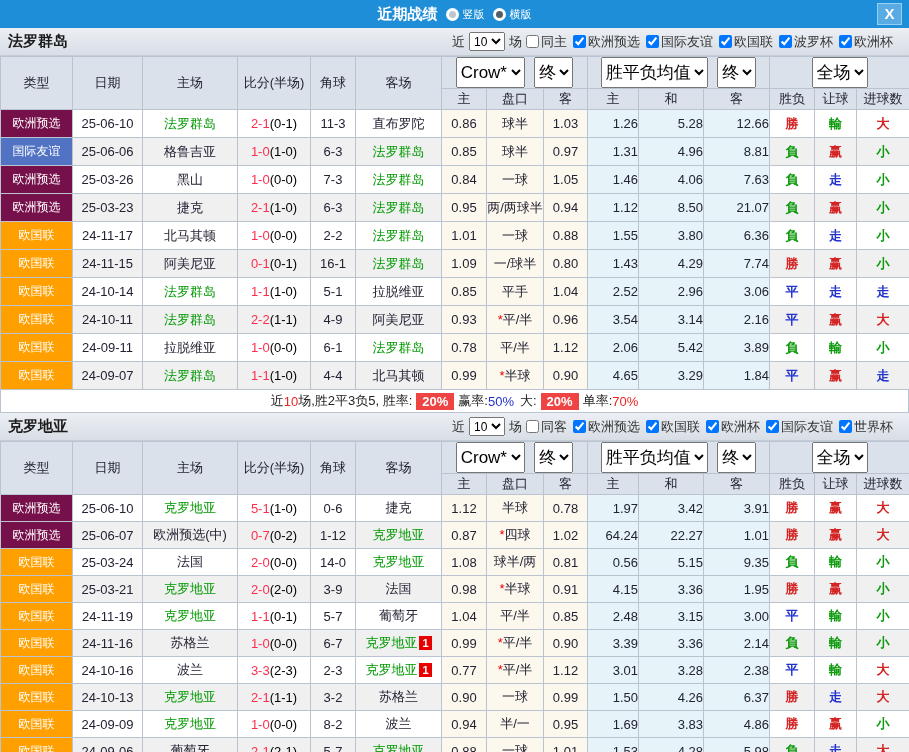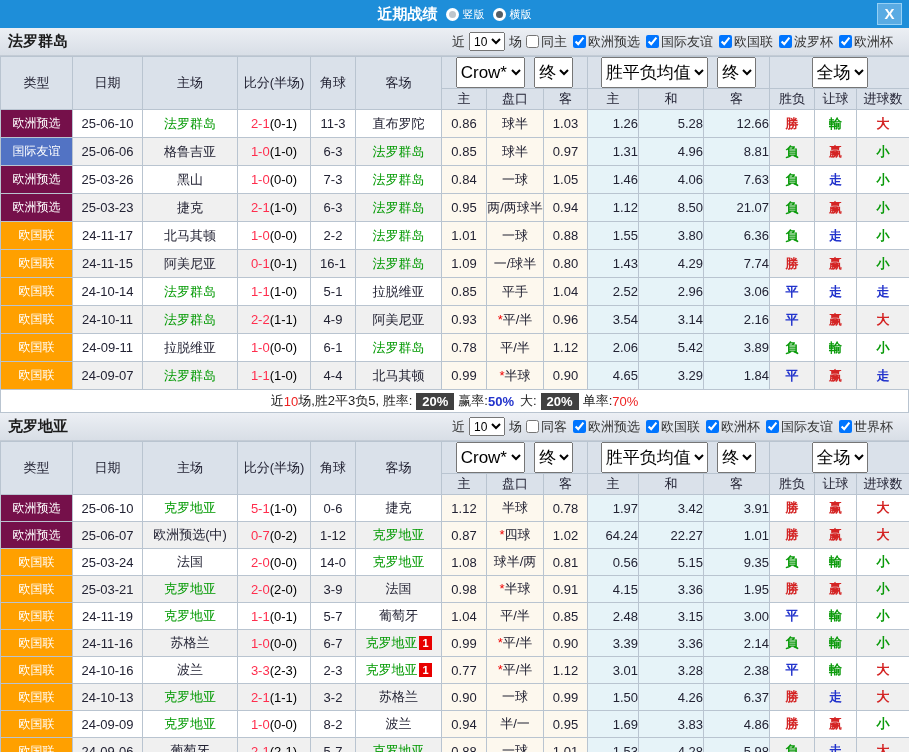--- a/index.html
+++ b/index.html
@@ -54,23 +54,23 @@
   .c-green { color:#0a9a0a; font-weight:bold; }
   .c-blue  { color:#2233cc; font-weight:bold; }
   .star { color:#e00; }
   .num-badge { display:inline-block; background:#e80000; color:#fff; font-size:11px;
                font-weight:bold; padding:0 3px; margin-left:2px; line-height:14px; }
 
   
   .summary { height:23px; border:1px solid #b9c4d0; border-top:none;
              display:flex; align-items:center; justify-content:center;
              font-size:13px; color:#222; }
-  .summary .badge { background:#404040; color:#fff; font-weight:bold;
+  .summary .badge { background:#ef4444; color:#fff; font-weight:bold;
                     padding:1px 6px; margin:0 4px; }
-  .red10 { color:#e22; } .blue-rate { color:#2233cc;font-weight:bold; } .red-rate { color:#e22; }
+  .red10 { color:#e22; } .blue-rate { color:#2233cc; } .red-rate { color:#e22; }
 </style>
 </head>
 <body>
 
 <div class="wrap">
 
   <div class="titlebar">
     <span class="title">近期战绩</span>
     <span class="radio-group">
       <span class="radio"></span>

